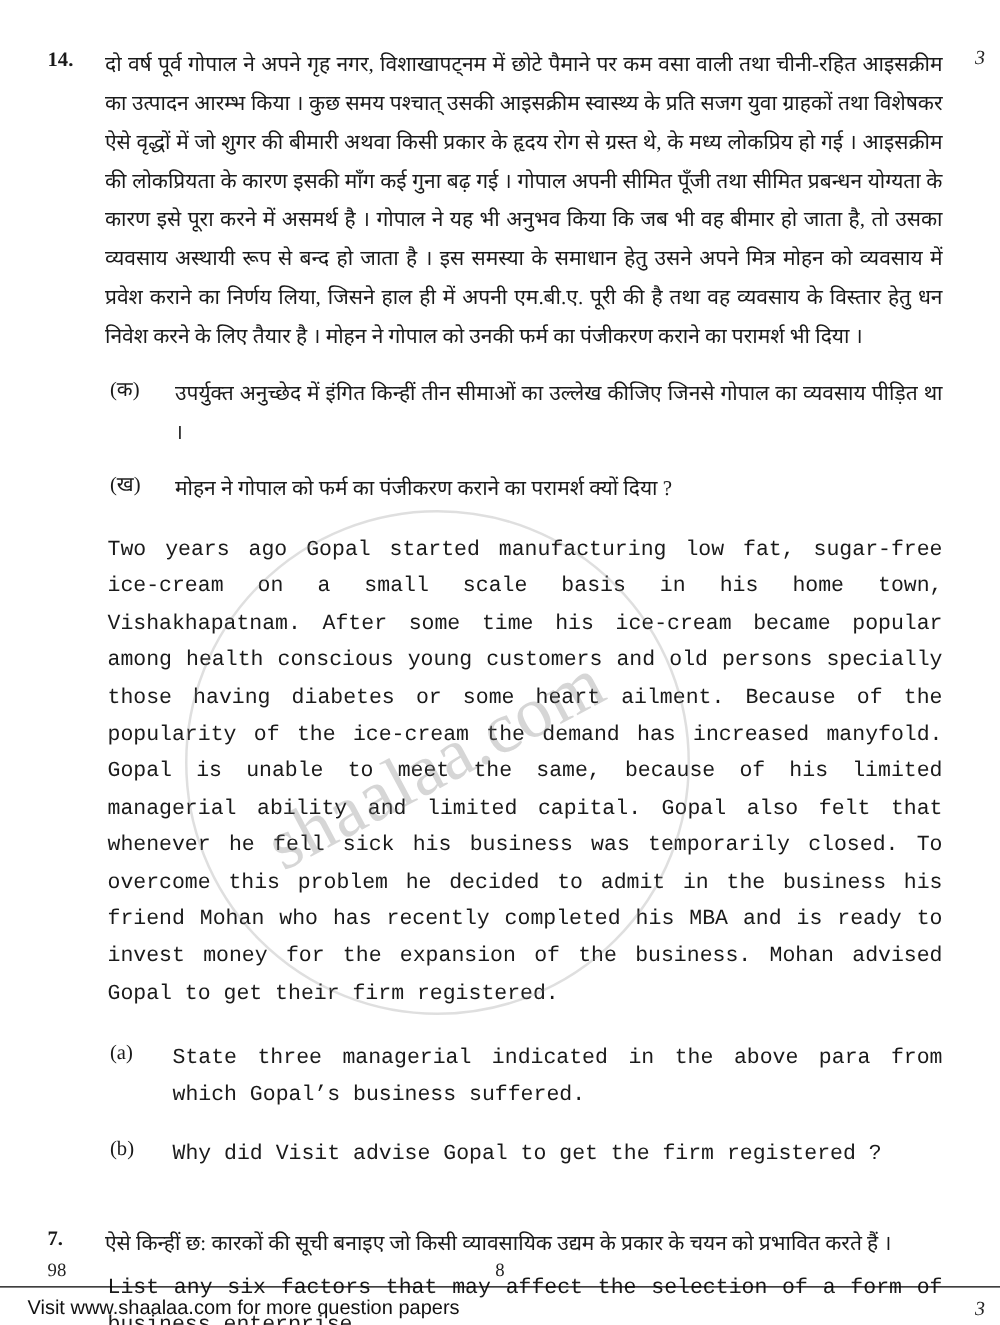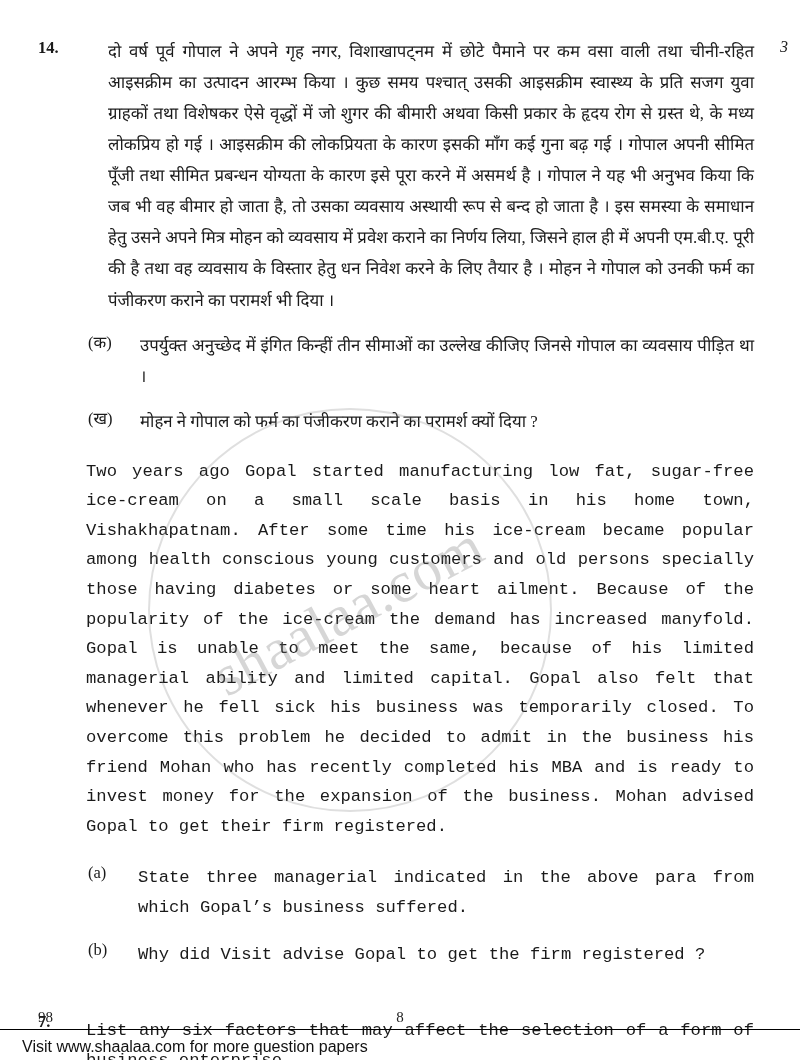--- a/index.html
+++ b/index.html
@@ -117,21 +117,20 @@
     font-size: 16px;
     color: #222;
   }
 
   .eng-para {
     margin-top: 20px;
     padding-left: 4px;
   }
   .hin-para {
     padding-left: 2px;
-    margin-left: 24px;
   }
 
   .gap-lg { height: 34px; }
 
   
   .footer {
     position: absolute;
     left: 0;
     bottom: 0;
     width: 713px;
@@ -208,20 +207,21 @@
       </div>
     </div>
   </div>
 
   <div class="gap-lg"></div>
 
   <div class="qblock">
     <div class="qrow">
       <div class="qnum">7.</div>
       <div class="qbody">
+        <div class="hindi hin-para">ऐसे किन्हीं छ: कारकों की सूची बनाइए जो किसी व्यावसायिक उद्यम के प्रकार के चयन को प्रभावित करते हैं ।</div>
         <div class="english" style="margin-top:6px; padding-left:4px;">List any six factors that may affect the selection of a form of business enterprise.</div>
         <div class="marks" style="top:60px;">3</div>
       </div>
     </div>
   </div>
 
   <div class="footer">
     <div class="page-num-left">98</div>
     <div class="page-num-center">8</div>
     <div class="footer-bar"></div>

